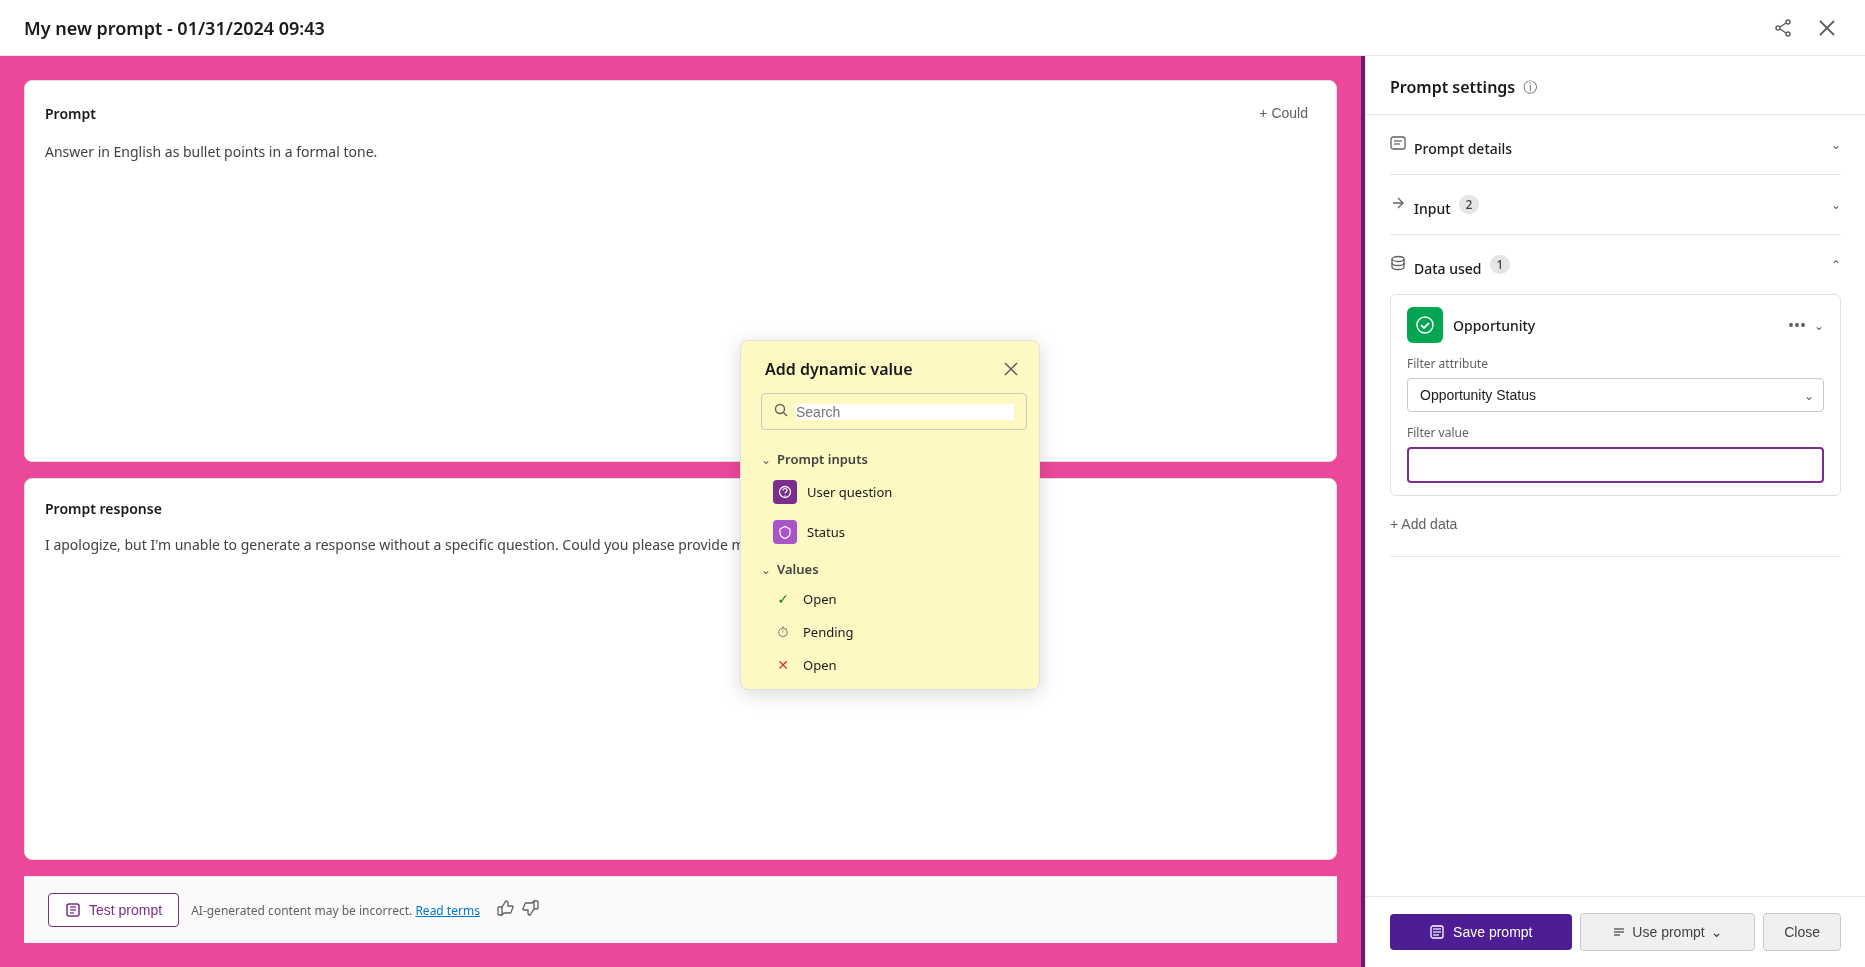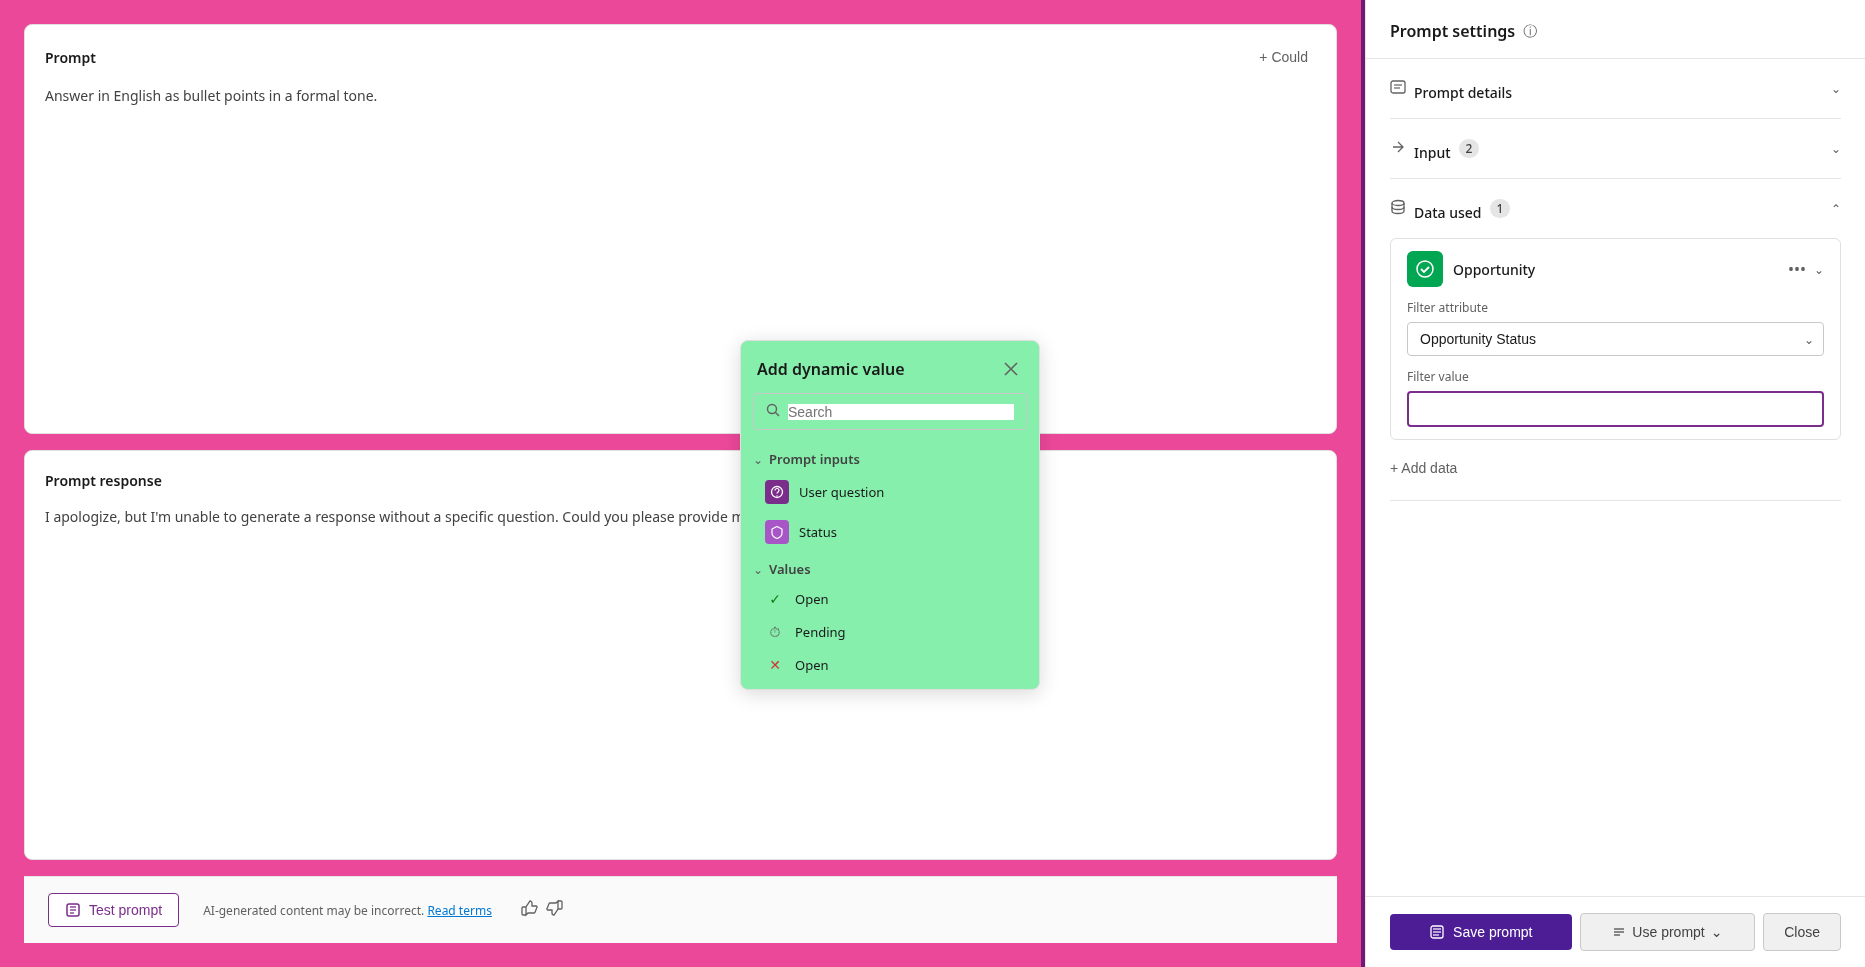--- a/index.html
+++ b/index.html
@@ -126,21 +126,21 @@
     .response-content {
       font-size: 14px;
       color: #424242;
       line-height: 1.5;
     }
 
     
     .bottom-bar {
       display: flex;
       align-items: center;
-      gap: 24px;
+      gap: 12px;
       padding: 16px 24px;
       border-top: 1px solid #e5e5e5;
       background: #fafafa;
     }
 
     .test-prompt-btn {
       display: flex;
       align-items: center;
       gap: 8px;
       border: 1.5px solid #7b2d8b;
@@ -429,25 +429,26 @@
       font-size: 14px;
       cursor: pointer;
     }
 
     
     .dynamic-value-popup {
       position: absolute;
       top: 340px;
       left: 740px;
       width: 300px;
-      background: #86efac;
+      background: #fef9c3;
       border: 1px solid #e0e0e0;
       border-radius: 8px;
       box-shadow: 0 4px 20px rgba(0,0,0,0.15);
       z-index: 100;
+      padding-left: 8px;
     }
 
     .popup-header {
       display: flex;
       align-items: center;
       justify-content: space-between;
       padding: 16px 16px 12px;
     }
 
     .popup-title {
@@ -563,20 +564,40 @@
     .value-label {
       font-size: 13px;
       color: #1a1a1a;
     }
   </style>
 </head>
 <body>
 
 <div class="main-window">
 
+  <div class="title-bar">
+    <span class="title-text">My new prompt - 01/31/2024 09:43</span>
+    <div class="title-actions">
+      <span class="title-icon" title="Share">
+        <svg width="20" height="20" viewBox="0 0 20 20" fill="none" xmlns="http://www.w3.org/2000/svg">
+          <circle cx="15" cy="4" r="2" stroke="#616161" stroke-width="1.5"></circle>
+          <circle cx="15" cy="16" r="2" stroke="#616161" stroke-width="1.5"></circle>
+          <circle cx="5" cy="10" r="2" stroke="#616161" stroke-width="1.5"></circle>
+          <line x1="7" y1="9" x2="13" y2="5" stroke="#616161" stroke-width="1.5"></line>
+          <line x1="7" y1="11" x2="13" y2="15" stroke="#616161" stroke-width="1.5"></line>
+        </svg>
+      </span>
+      <span class="title-icon" title="Close">
+        <svg width="18" height="18" viewBox="0 0 18 18" fill="none">
+          <line x1="2" y1="2" x2="16" y2="16" stroke="#616161" stroke-width="1.8"></line>
+          <line x1="16" y1="2" x2="2" y2="16" stroke="#616161" stroke-width="1.8"></line>
+        </svg>
+      </span>
+    </div>
+  </div>
 
   <div class="content-area">
 
     <div class="left-panel">
 
       <div class="prompt-card">
         <div class="card-header">
           <span class="card-title">Prompt</span>
           <button class="insert-btn">+ Could</button>
         </div>

